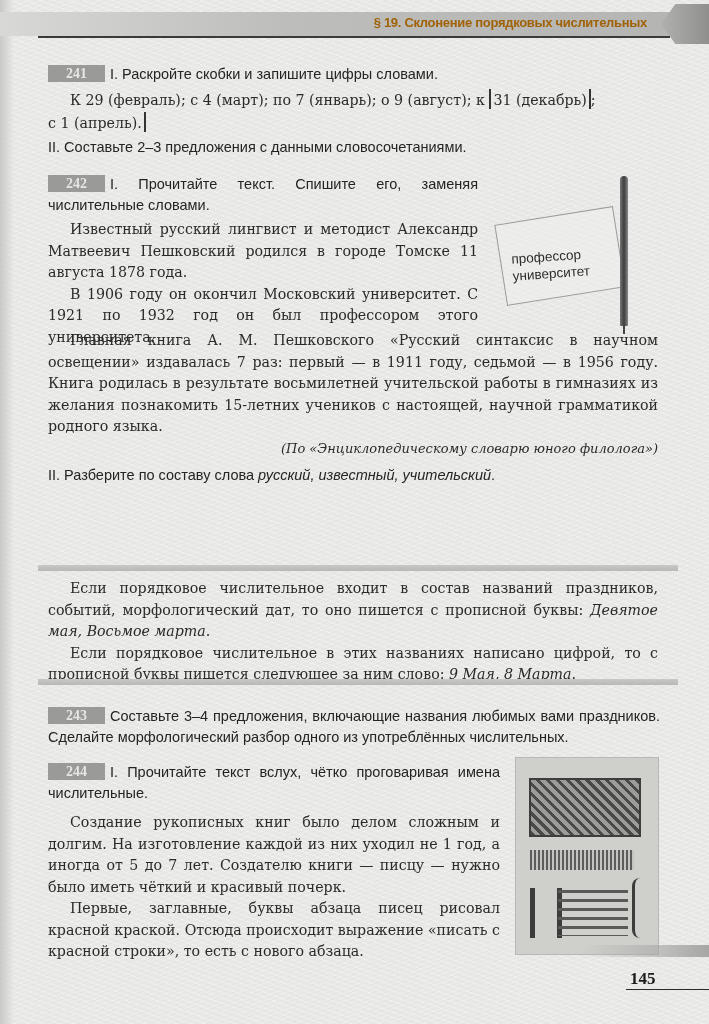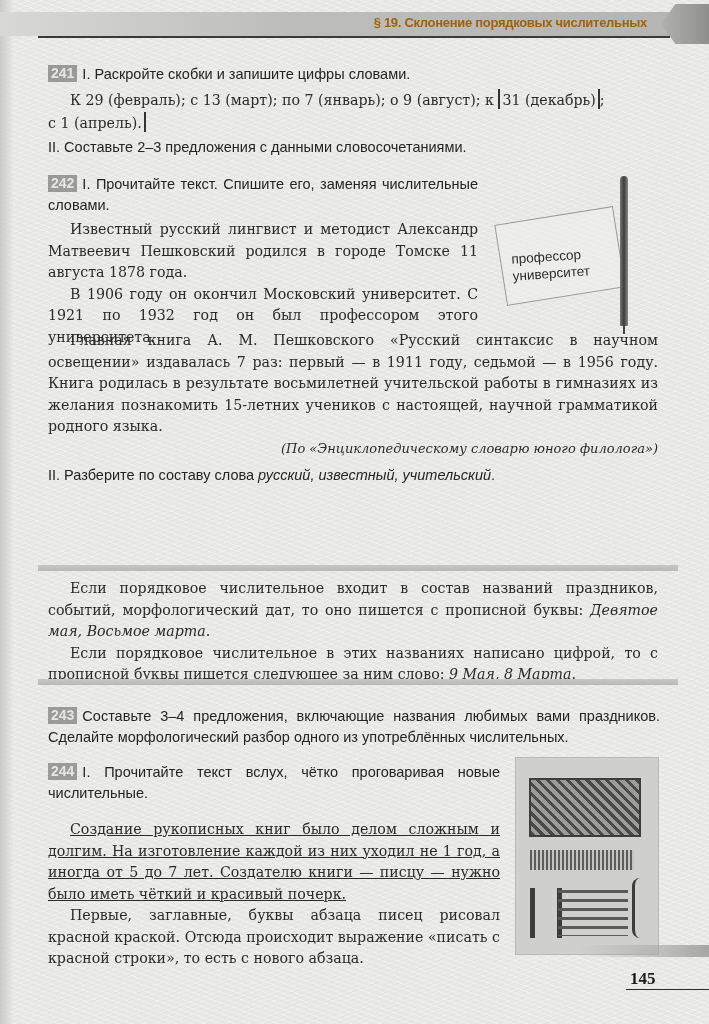--- a/index.html
+++ b/index.html
@@ -25,22 +25,22 @@
   }
   .header-tab {
     position: absolute; right: 0; top: 4px; width: 48px; height: 40px;
     background: linear-gradient(to right, #b0b0ae, #8f8f8d);
     clip-path: polygon(30% 0, 100% 0, 100% 100%, 30% 100%, 0 50%);
   }
 
   .block { position: absolute; left: 48px; width: 610px; }
   .badge {
     display: inline-block; background: #9a9a98; color: #e6e6e4;
-    font-family: Liberation Sans, sans-serif; font-weight: bold; font-size: 14px;
-    padding: 0 3px; line-height: 17px; margin-right: 5px; vertical-align: 1px;
+    font-family: Liberation Serif, serif; font-weight: bold; font-size: 14px;
+    padding: 0 18px; line-height: 17px; margin-right: 5px; vertical-align: 1px;
   }
   .task { font-family: "Liberation Sans", sans-serif; font-size: 14.5px; line-height: 21px; color: #242424; }
   .body-text { font-family: "DejaVu Serif", serif; font-size: 14.2px; line-height: 21.5px; color: #2a2a2a; text-align: justify; }
   .indent { text-indent: 22px; }
   p { margin: 0; }
   .it { font-style: italic; }
 
   .bracket-left { display:inline-block; border-left: 2px solid #333; height: 20px; vertical-align: -4px; margin-right:2px;}
   .bracket-right { display:inline-block; border-right: 2px solid #333; height: 20px; vertical-align: -4px; margin-left:2px;}
 
@@ -110,21 +110,21 @@
 <div class="header-band"></div>
 <div class="header-tab"></div>
 <div class="header-title">§ 19. Склонение порядковых числительных</div>
 <div class="header-rule"></div>
 
 <div class="block" style="top:64px;">
   <div class="task">
     <span class="badge">241</span><span>I. Раскройте скобки и запишите цифры словами.</span>
   </div>
   <div class="body-text indent" style="margin-top:4px;">
-    <span>К 29 (февраль); с 13 (март); по 7 (январь); о 9 (август); к</span>
+    <span>К 29 (февраль); с 4 (март); по 7 (январь); о 9 (август); к</span>
     <span class="bracket-left"></span><span>31 (декабрь)</span><span class="bracket-right"></span><span>;</span>
   </div>
   <div class="body-text">
     <span>с 1 (апрель).</span><span class="bracket-right"></span>
   </div>
   <div class="task" style="margin-top:3px;">II. Составьте 2–3 предложения с данными словосочетаниями.</div>
 </div>
 
 <div class="block" style="top:174px; width:430px;">
   <div class="task" style="text-align:justify;">
@@ -162,23 +162,23 @@
 <div class="rule-line" style="top:679px;"></div>
 
 <div class="block" style="top:706px; width:612px;">
   <div class="task" style="text-align:justify;">
     <span class="badge">243</span><span>Составьте 3–4 предложения, включающие названия любимых вами праздников. Сделайте морфологический разбор одного из употреблённых числительных.</span>
   </div>
 </div>
 
 <div class="block" style="top:762px; width:452px;">
   <div class="task" style="text-align:justify;">
-    <span class="badge">244</span><span>I. Прочитайте текст вслух, чётко проговаривая новые числительные.</span>
+    <span class="badge">244</span><span>I. Прочитайте текст вслух, чётко проговаривая имена числительные.</span>
   </div>
-  <p class="body-text indent" style="margin-top:15px;text-decoration:underline;">Создание рукописных книг было делом сложным и долгим. На изготовление каждой из них уходил не 1 год, а иногда от 5 до 7 лет. Создателю книги — писцу — нужно было иметь чёткий и красивый почерк.</p>
+  <p class="body-text indent" style="margin-top:8px;">Создание рукописных книг было делом сложным и долгим. На изготовление каждой из них уходил не 1 год, а иногда от 5 до 7 лет. Создателю книги — писцу — нужно было иметь чёткий и красивый почерк.</p>
   <p class="body-text indent">Первые, заглавные, буквы абзаца писец рисовал красной краской. Отсюда происходит выражение «писать с красной строки», то есть с нового абзаца.</p>
 </div>
 
 <div class="manuscript">
   <div class="ms-header"></div>
   <div class="ms-title"></div>
   <div class="ms-initial"></div>
   <div class="ms-lines"></div>
   <div class="ms-beast"></div>
 </div>

